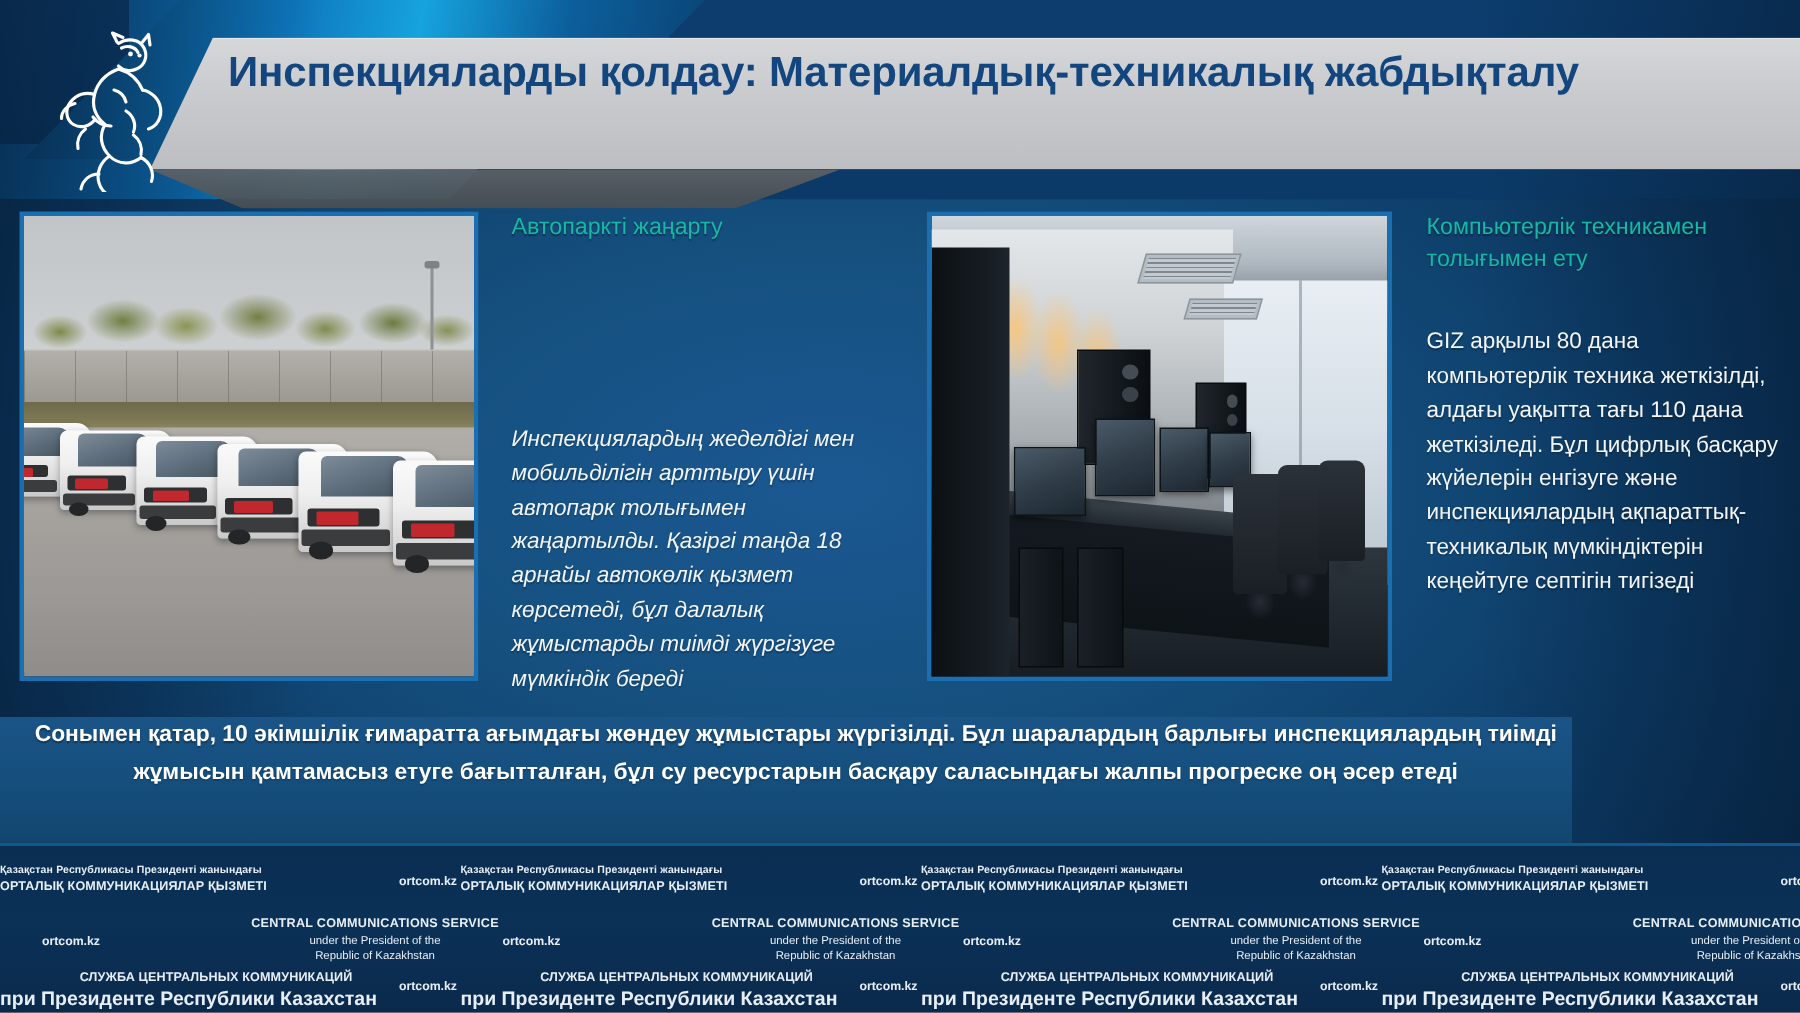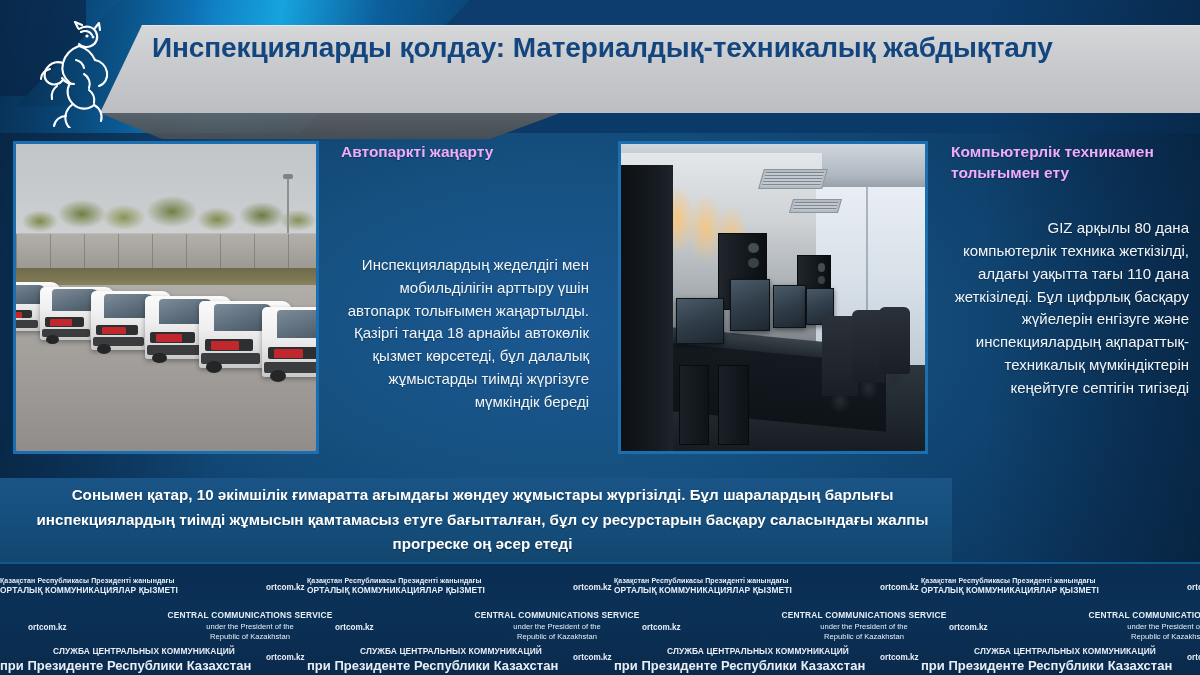--- a/index.html
+++ b/index.html
@@ -315,44 +315,42 @@
   
   .col {
     position: absolute;
     color: #ffffff;
   }
   .col-left  { left: 341px; top: 8px;  width: 248px; }
   .col-right { left: 951px; top: 8px;  width: 238px; }
 
   .col-head {
     font-size: 15.5px;
-    font-weight: 700;
+    font-weight: 400;
     line-height: 1.36;
-    color: #f0abfc;
+    color: #14b8a6;
     text-shadow: 0 1px 1px rgba(0,0,0,.35);
   }
   .col-body {
     font-size: 15px;
     line-height: 1.52;
     color: #f2f6fa;
     text-shadow: 0 1px 1px rgba(0,0,0,.3);
-    text-align: right;
-  }
-  .col-left  .col-body { margin-top: 92px; }
+  }
+  .col-left  .col-body { margin-top: 120px; font-style: italic; }
   .col-right .col-body { margin-top: 34px; }
 
   
   .summary {
     position: absolute;
     left: 0; top: 478px;
-    width: 952px; height: 84px;
+    width: 1048px; height: 84px;
     background: linear-gradient(to bottom, #1a5385 0%, #16507f 40%, #12466f 100%);
     z-index: 3;
     display: flex;
-    align-items: center;
     justify-content: center;
     padding-left: 13px;
   }
   .summary-text {
     width: 1150px;
     text-align: center;
     color: #ffffff;
     font-size: 15.2px;
     font-weight: 700;
     line-height: 1.62;

